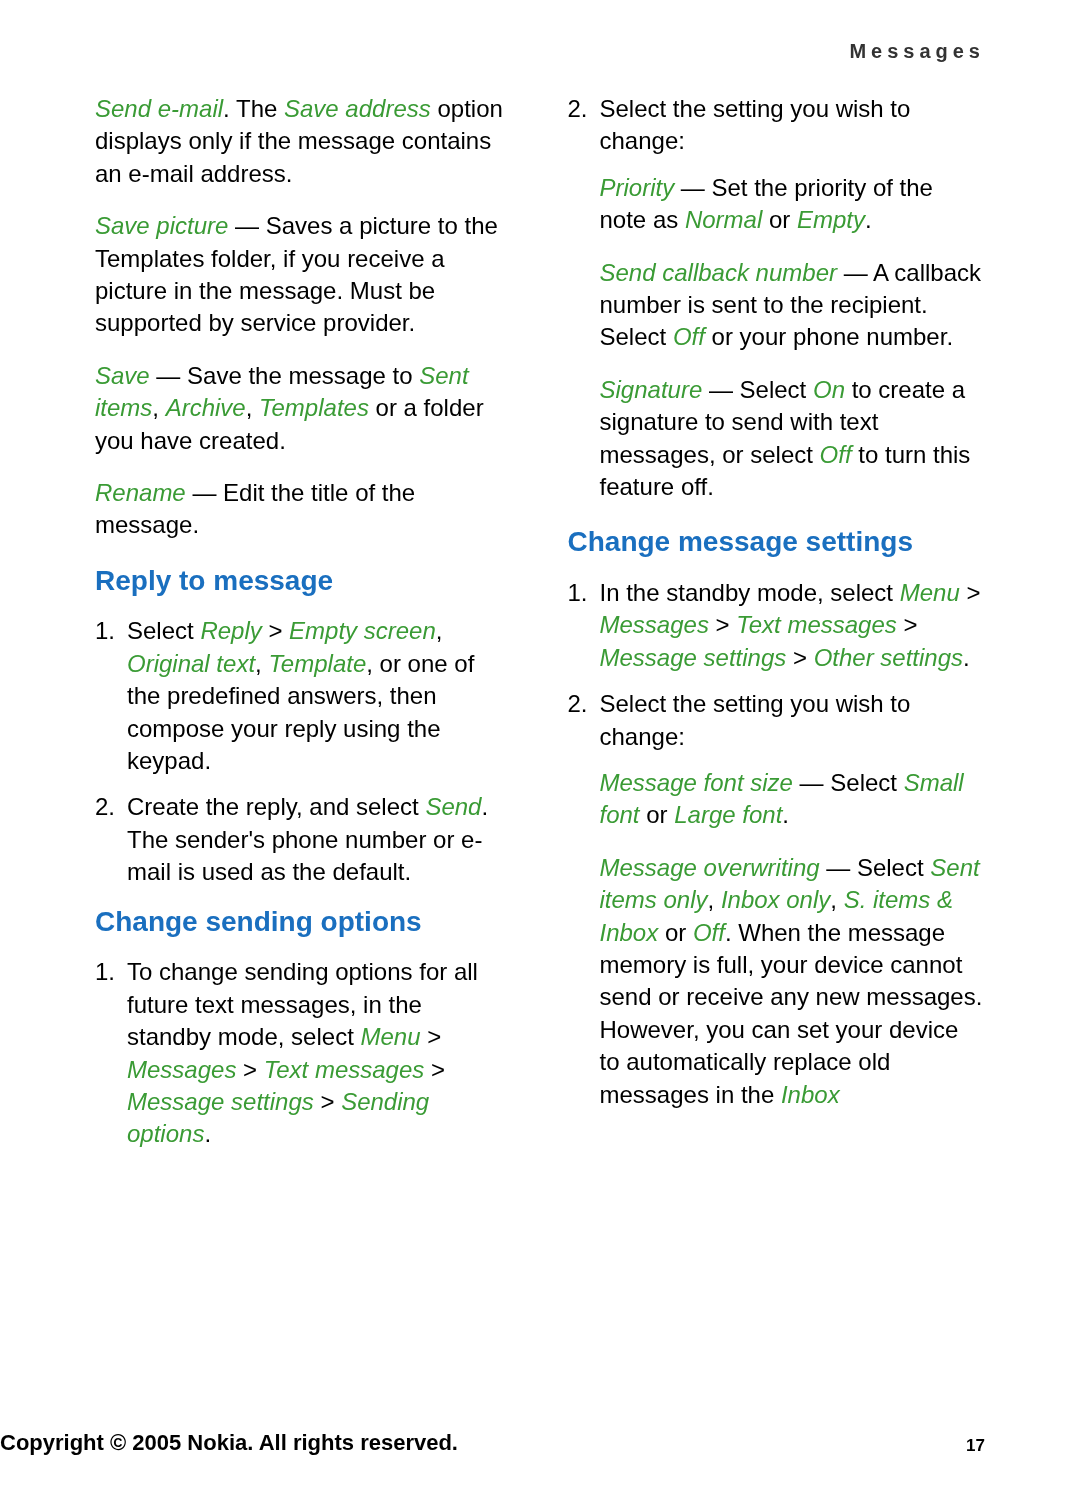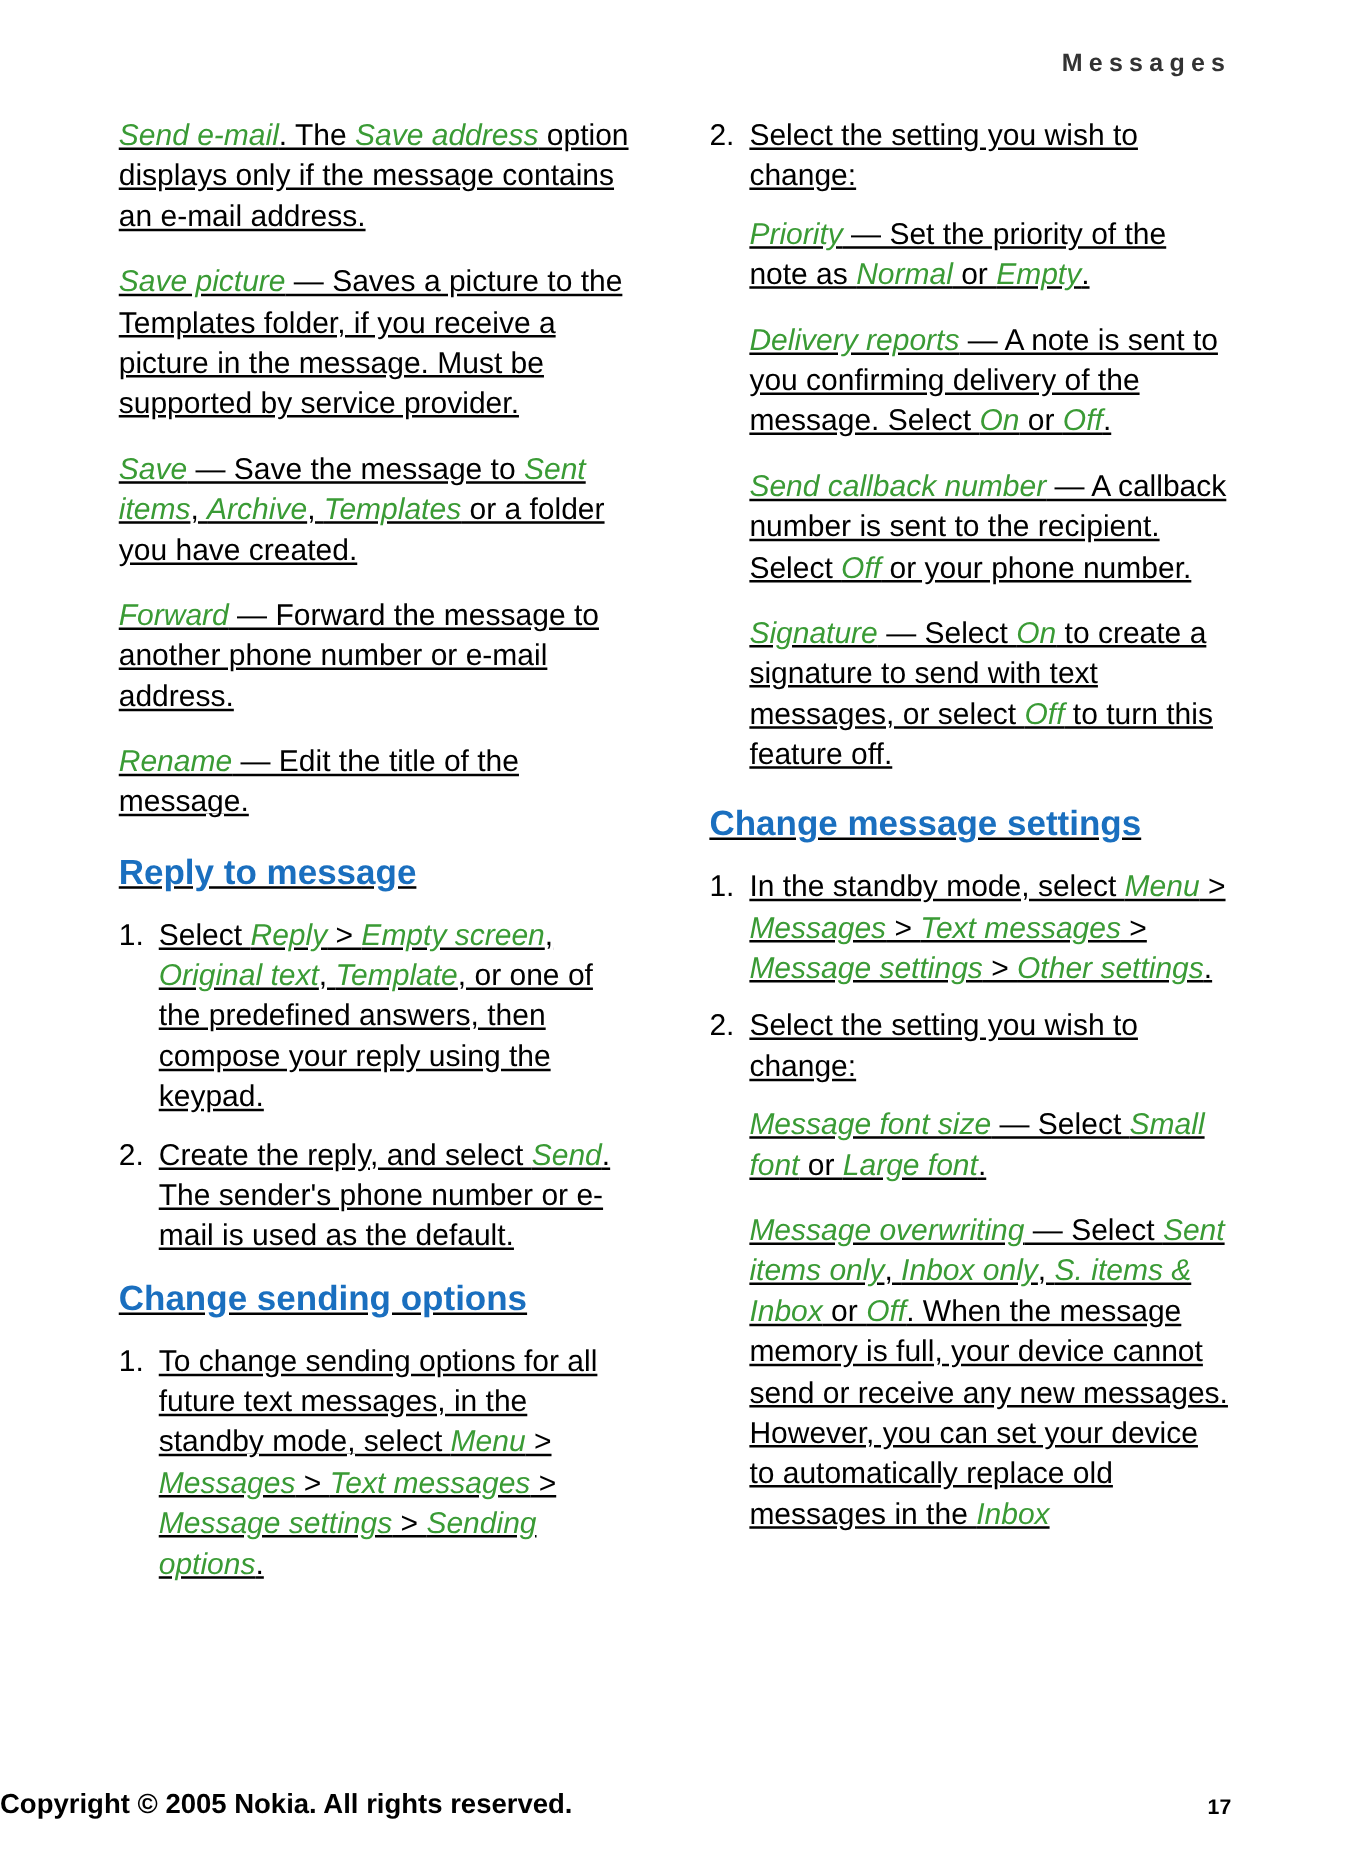--- a/index.html
+++ b/index.html
@@ -16,21 +16,20 @@
     text-align: right;
     font-weight: bold;
     letter-spacing: 5px;
     font-size: 20px;
     margin-bottom: 30px;
     color: #333;
   }
   .columns {
     display: flex;
     gap: 55px;
-    text-decoration: underline;
   }
   .col {
     flex: 1;
     font-size: 24px;
     line-height: 1.35;
   }
   .col p { margin-bottom: 20px; }
   .green { color: #3a9b35; font-style: italic; }
   .heading {
     color: #1a6fbf;
@@ -75,21 +74,20 @@
 <div class="header">Messages</div>
 
 <div class="columns">
   <div class="col">
     <p><span class="green">Send e-mail</span><span>. The </span><span class="green">Save address</span><span> option displays only if the message contains an e-mail address.</span></p>
 
     <p><span class="green">Save picture</span><span> — Saves a picture to the Templates folder, if you receive a picture in the message. Must be supported by service provider.</span></p>
 
     <p><span class="green">Save</span><span> — Save the message to </span><span class="green">Sent items</span><span>, </span><span class="green">Archive</span><span>, </span><span class="green">Templates</span><span> or a folder you have created.</span></p>
 
-    <p><span class="green">Forward</span><span> — Forward the message to another phone number or e-mail address.</span></p>
 
     <p><span class="green">Rename</span><span> — Edit the title of the message.</span></p>
 
     <div class="heading">Reply to message</div>
     <ol>
       <li><span>Select </span><span class="green">Reply</span><span> &gt; </span><span class="green">Empty screen</span><span>, </span><span class="green">Original text</span><span>, </span><span class="green">Template</span><span>, or one of the predefined answers, then compose your reply using the keypad.</span></li>
       <li><span>Create the reply, and select </span><span class="green">Send</span><span>. The sender's phone number or e-mail is used as the default.</span></li>
     </ol>
 
     <div class="heading">Change sending options</div>
@@ -98,21 +96,20 @@
     </ol>
   </div>
 
   <div class="col">
     <ol start="2" style="counter-reset: item 1;">
       <li><span>Select the setting you wish to change:</span></li>
     </ol>
 
     <p class="indent"><span class="green">Priority</span><span> — Set the priority of the note as </span><span class="green">Normal</span><span> or </span><span class="green">Empty</span><span>.</span></p>
 
-    <p class="indent"><span class="green">Delivery reports</span><span> — A note is sent to you confirming delivery of the message. Select </span><span class="green">On</span><span> or </span><span class="green">Off</span><span>.</span></p>
 
     <p class="indent"><span class="green">Send callback number</span><span> — A callback number is sent to the recipient. Select </span><span class="green">Off</span><span> or your phone number.</span></p>
 
     <p class="indent"><span class="green">Signature</span><span> — Select </span><span class="green">On</span><span> to create a signature to send with text messages, or select </span><span class="green">Off</span><span> to turn this feature off.</span></p>
 
     <div class="heading">Change message settings</div>
     <ol>
       <li><span>In the standby mode, select </span><span class="green">Menu</span><span> &gt; </span><span class="green">Messages</span><span> &gt; </span><span class="green">Text messages</span><span> &gt; </span><span class="green">Message settings</span><span> &gt; </span><span class="green">Other settings</span><span>.</span></li>
       <li><span>Select the setting you wish to change:</span></li>
     </ol>

